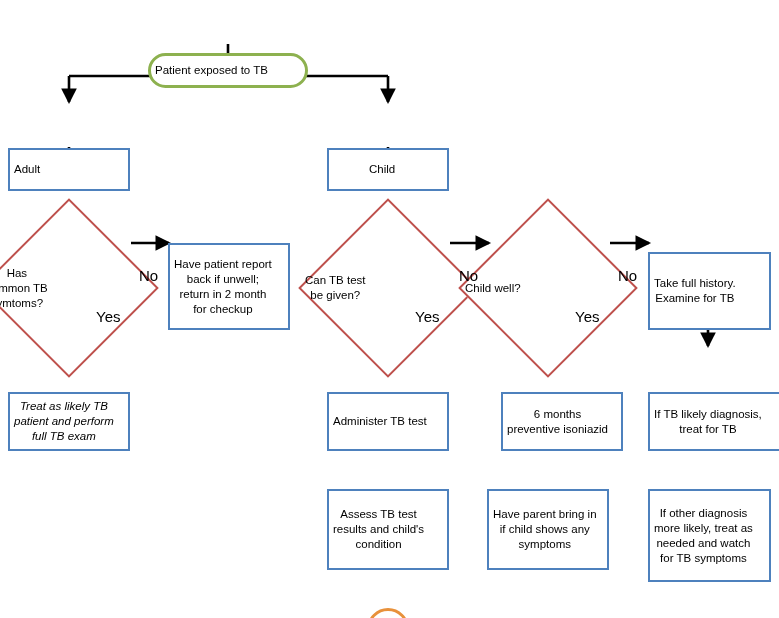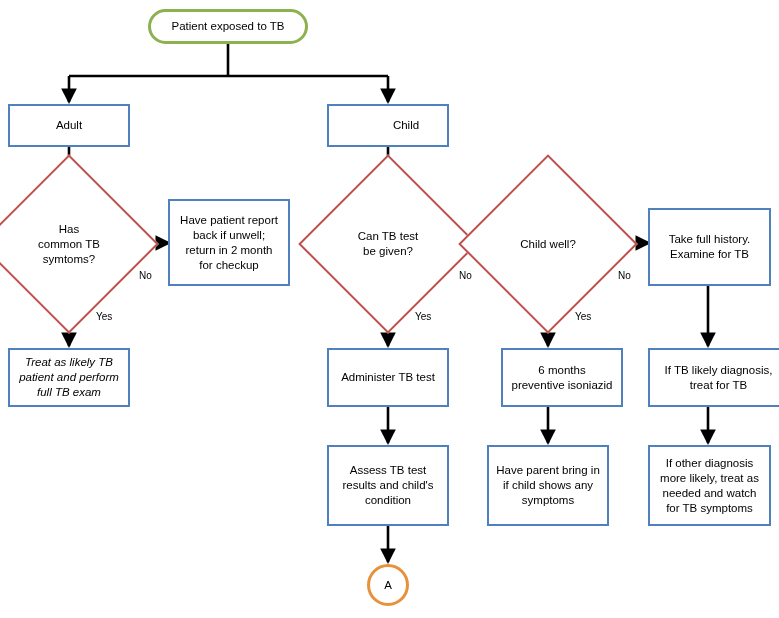--- a/index.html
+++ b/index.html
@@ -22,26 +22,26 @@
     top: 0;
     width: 779px;
     height: 618px;
     pointer-events: none;
   }
   .node {
     position: absolute;
     box-sizing: border-box;
     display: flex;
     align-items: center;
-    justify-content: center;
     text-align: center;
     color: #000000;
     font-size: 11.5px;
     line-height: 15px;
     background: #ffffff;
+    margin-top: 44px;
   }
   .node .txt {
     display: block;
     white-space: pre-line;
     padding: 0 4px;
   }
   
   .terminator {
     border: 3px solid #8DB14F;
     border-radius: 22px;
@@ -74,21 +74,21 @@
   }
   
   .connector {
     border: 3px solid #E8913B;
     border-radius: 50%;
     background: #ffffff;
     font-size: 11.5px;
   }
   .edge-label {
     position: absolute;
-    font-size: 10px;
+    font-size: 15px;
     line-height: 13px;
     color: #000000;
     white-space: nowrap;
   }
 </style>
 </head>
 <body>
 
 <div id="canvas">
 
@@ -203,21 +203,21 @@
 results and child's
 condition</span>
   </div>
 
   <div class="node process" style="left:487px; top:445px; width:122px; height:81px;">
     <span class="txt">Have parent bring in
 if child shows any
 symptoms</span>
   </div>
 
-  <div class="node process" style="left:648px; top:445px; width:123px; height:81px;">
+  <div class="node process" style="left:648px; top:445px; width:123px; height:93px;">
     <span class="txt">If other diagnosis
 more likely, treat as
 needed and watch
 for TB symptoms</span>
   </div>
 
   <div class="node connector" style="left:367px; top:564px; width:42px; height:42px;">
     <span class="txt">A</span>
   </div>
 

